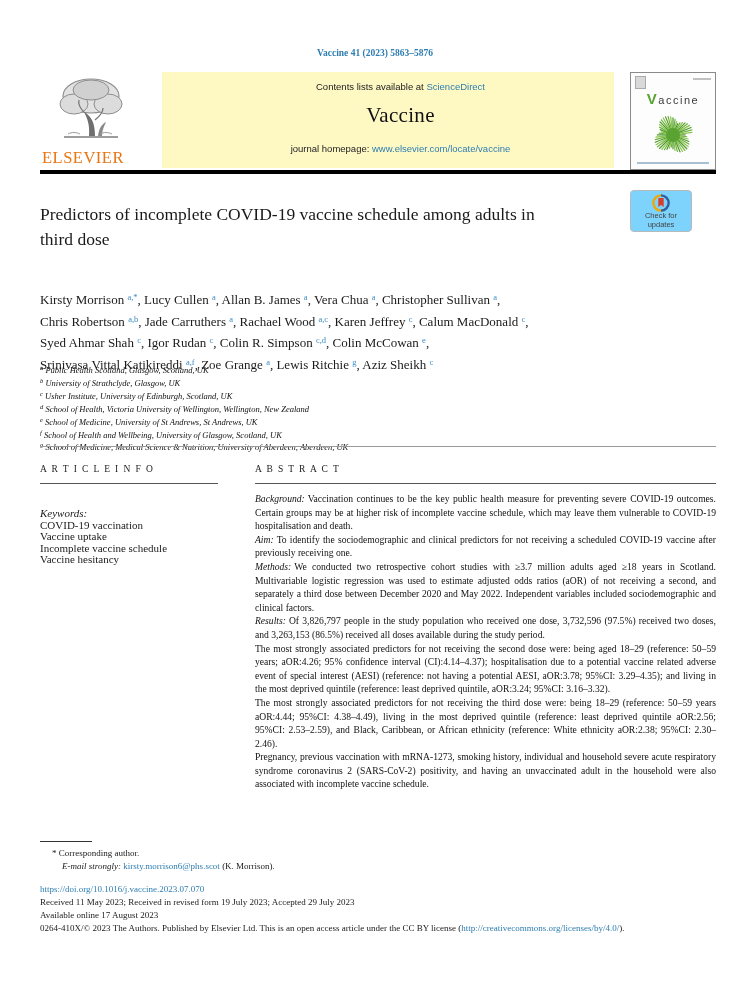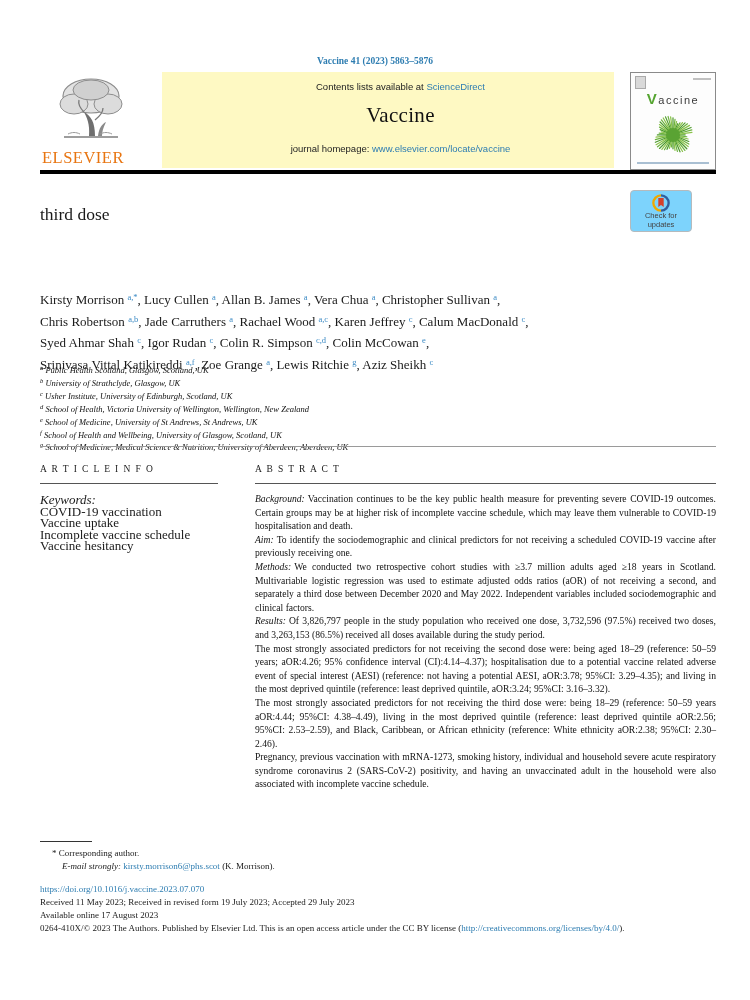--- a/index.html
+++ b/index.html
@@ -1,20 +1,20 @@
 <!DOCTYPE html>
 <html><head>
 <meta charset="utf-8">
 <style>
   html,body{margin:0;padding:0;background:#fff;}
   .page{position:relative;width:750px;height:1000px;background:#ffffff;overflow:hidden;
         font-family:"Liberation Serif",serif;color:#1a1a1a;}
   .link{color:#2e7db1;text-decoration:none;cursor:pointer;}
 
-  .citation{position:absolute;top:56px;left:0;right:0;text-align:center;
+  .citation{position:absolute;top:48px;left:0;right:0;text-align:center;
             font-size:9.5px;font-weight:bold;color:#2e7db1;}
 
   .header{position:absolute;top:72px;left:40px;width:676px;height:96px;display:flex;}
   .logo-block{width:106px;position:relative;flex:none;text-decoration:underline;}
   .logo-block svg{display:block;margin:2px 0 0 10px;}
   .elsevier-text{position:absolute;left:2px;bottom:0;font-size:16.5px;letter-spacing:.5px;
                  color:#e87511;font-family:"Liberation Serif",serif;}
   .header-box{flex:1;background:#fef9c3;margin:0 16px;text-align:center;padding-top:9px;box-sizing:border-box;padding-left:25px;}
   .contents-line,.homepage-line{font-family:"Liberation Sans",sans-serif;font-size:9.5px;color:#222;}
   .journal-title{font-size:21px;letter-spacing:.3px;color:#111;margin-top:11px;}
@@ -45,21 +45,21 @@
   .affils{position:absolute;top:363px;left:40px;width:650px;font-style:italic;
           font-size:8.5px;line-height:10.9px;color:#111;}
   .aff-sup{font-size:6.5px;vertical-align:3px;}
 
   .divider{position:absolute;top:446px;left:40px;width:676px;height:1px;background:#9a9a9a;}
 
   .info-col{position:absolute;top:464px;left:40px;width:178px;}
   .abs-col{position:absolute;top:464px;left:255px;width:461px;}
   .col-heading{font-size:9.5px;letter-spacing:1.4px;color:#222;}
   .col-rule{margin-top:9px;border-top:1px solid #555;height:0;}
-  .keywords{margin-top:10px;font-size:13px;line-height:11.6px;}
+  .keywords{margin-top:24px;font-size:11px;line-height:11.6px;}
   .kw-label{font-style:italic;}
   .abs-body{margin-top:8px;font-size:9.6px;line-height:13.6px;text-align:justify;color:#111;}
   .abs-body p{margin:0;}
   .plabel{font-style:italic;margin-right:3px;}
   .plabel:empty{margin:0;}
 
   .footnote-rule{position:absolute;top:841px;left:40px;width:52px;border-top:1px solid #333;}
   .fn-line1{position:absolute;top:848px;left:52px;font-size:9px;}
   .fn-line2{position:absolute;top:861px;left:62px;font-size:9px;}
   .email-label{font-style:italic;}
@@ -163,20 +163,21 @@
   <div class="badge">
     <svg width="18" height="18" viewBox="0 0 20 20">
       <path d="M10,1.5 A8.5,8.5 0 0 0 10,18.5" fill="none" stroke="#f0a800" stroke-width="2.6"></path>
       <path d="M10,1.5 A8.5,8.5 0 0 1 10,18.5" fill="none" stroke="#2f5e9e" stroke-width="2.6"></path>
       <path d="M7,4.5 h6 v10 l-3,-2.4 l-3,2.4 z" fill="#d5402b"></path>
     </svg>
     <div class="badge-text"><span>Check for</span><br><span>updates</span></div>
   </div>
 
   <div class="title">
+    <div>Predictors of incomplete COVID-19 vaccine schedule among adults in</div>
     <div>third dose</div>
   </div>
 
   <div class="authors">
     <div><span><span>Kirsty Morrison</span> <span class="author-sup">a,*</span><span>, </span></span><span><span>Lucy Cullen</span> <span class="author-sup">a</span><span>, </span></span><span><span>Allan B. James</span> <span class="author-sup">a</span><span>, </span></span><span><span>Vera Chua</span> <span class="author-sup">a</span><span>, </span></span><span><span>Christopher Sullivan</span> <span class="author-sup">a</span><span>,</span></span></div>
     <div><span><span>Chris Robertson</span> <span class="author-sup">a,b</span><span>, </span></span><span><span>Jade Carruthers</span> <span class="author-sup">a</span><span>, </span></span><span><span>Rachael Wood</span> <span class="author-sup">a,c</span><span>, </span></span><span><span>Karen Jeffrey</span> <span class="author-sup">c</span><span>, </span></span><span><span>Calum MacDonald</span> <span class="author-sup">c</span><span>,</span></span></div>
     <div><span><span>Syed Ahmar Shah</span> <span class="author-sup">c</span><span>, </span></span><span><span>Igor Rudan</span> <span class="author-sup">c</span><span>, </span></span><span><span>Colin R. Simpson</span> <span class="author-sup">c,d</span><span>, </span></span><span><span>Colin McCowan</span> <span class="author-sup">e</span><span>,</span></span></div>
     <div><span><span>Srinivasa Vittal Katikireddi</span> <span class="author-sup">a,f</span><span>, </span></span><span><span>Zoe Grange</span> <span class="author-sup">a</span><span>, </span></span><span><span>Lewis Ritchie</span> <span class="author-sup">g</span><span>, </span></span><span><span>Aziz Sheikh</span> <span class="author-sup">c</span><span></span></span></div>
   </div>
 

